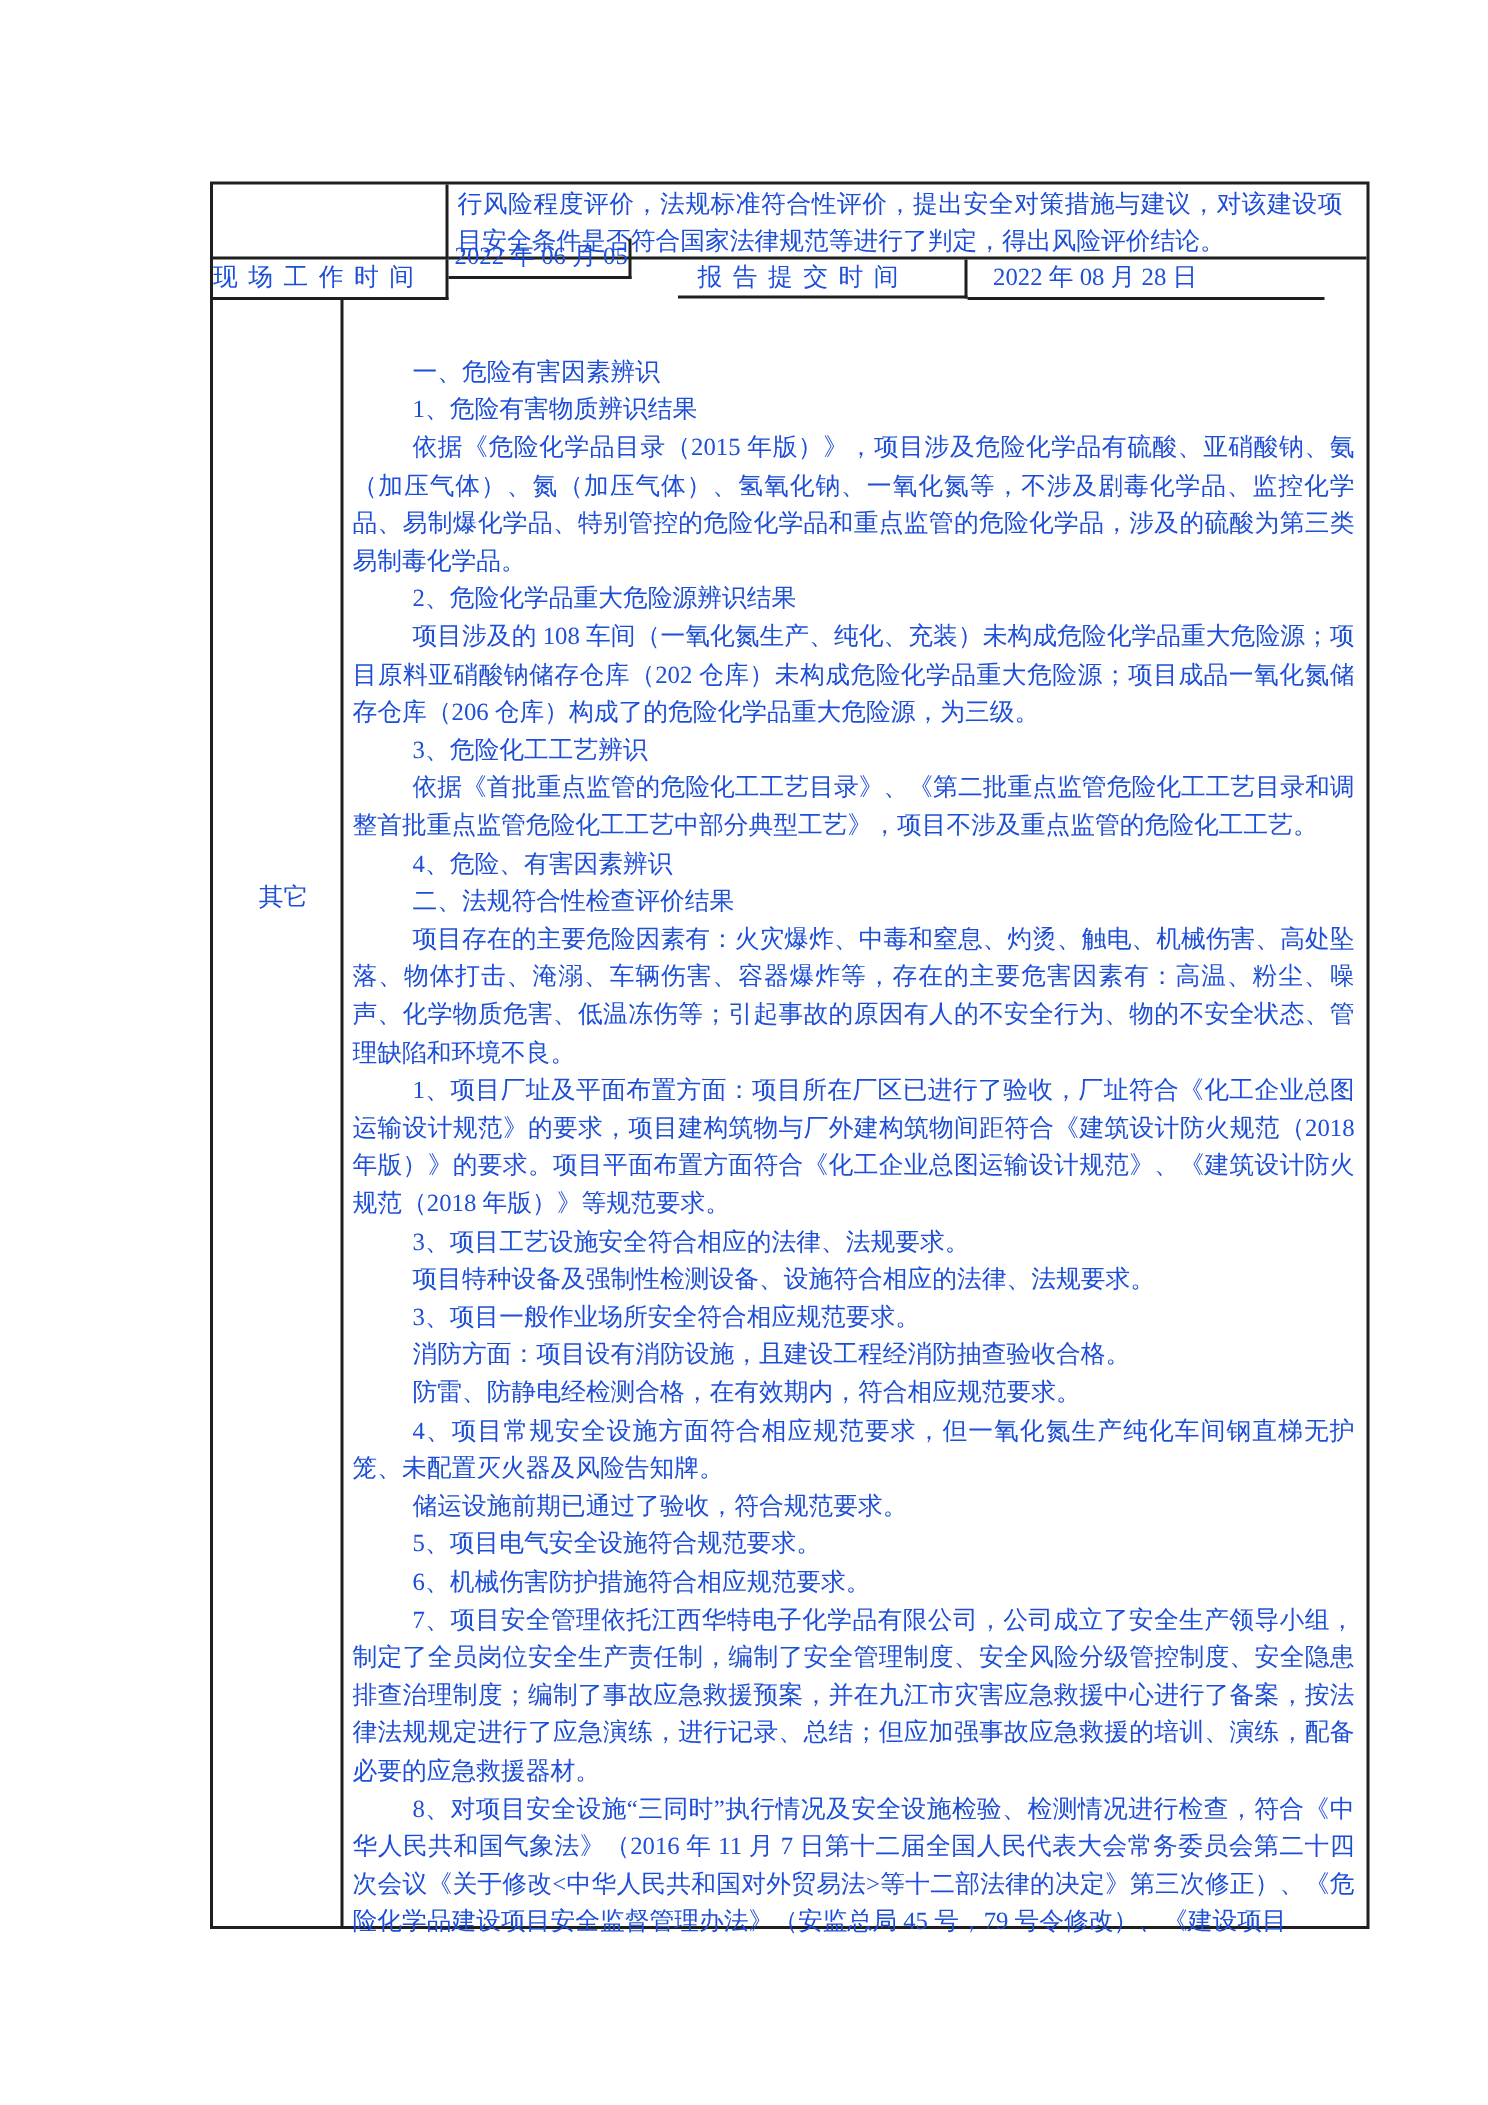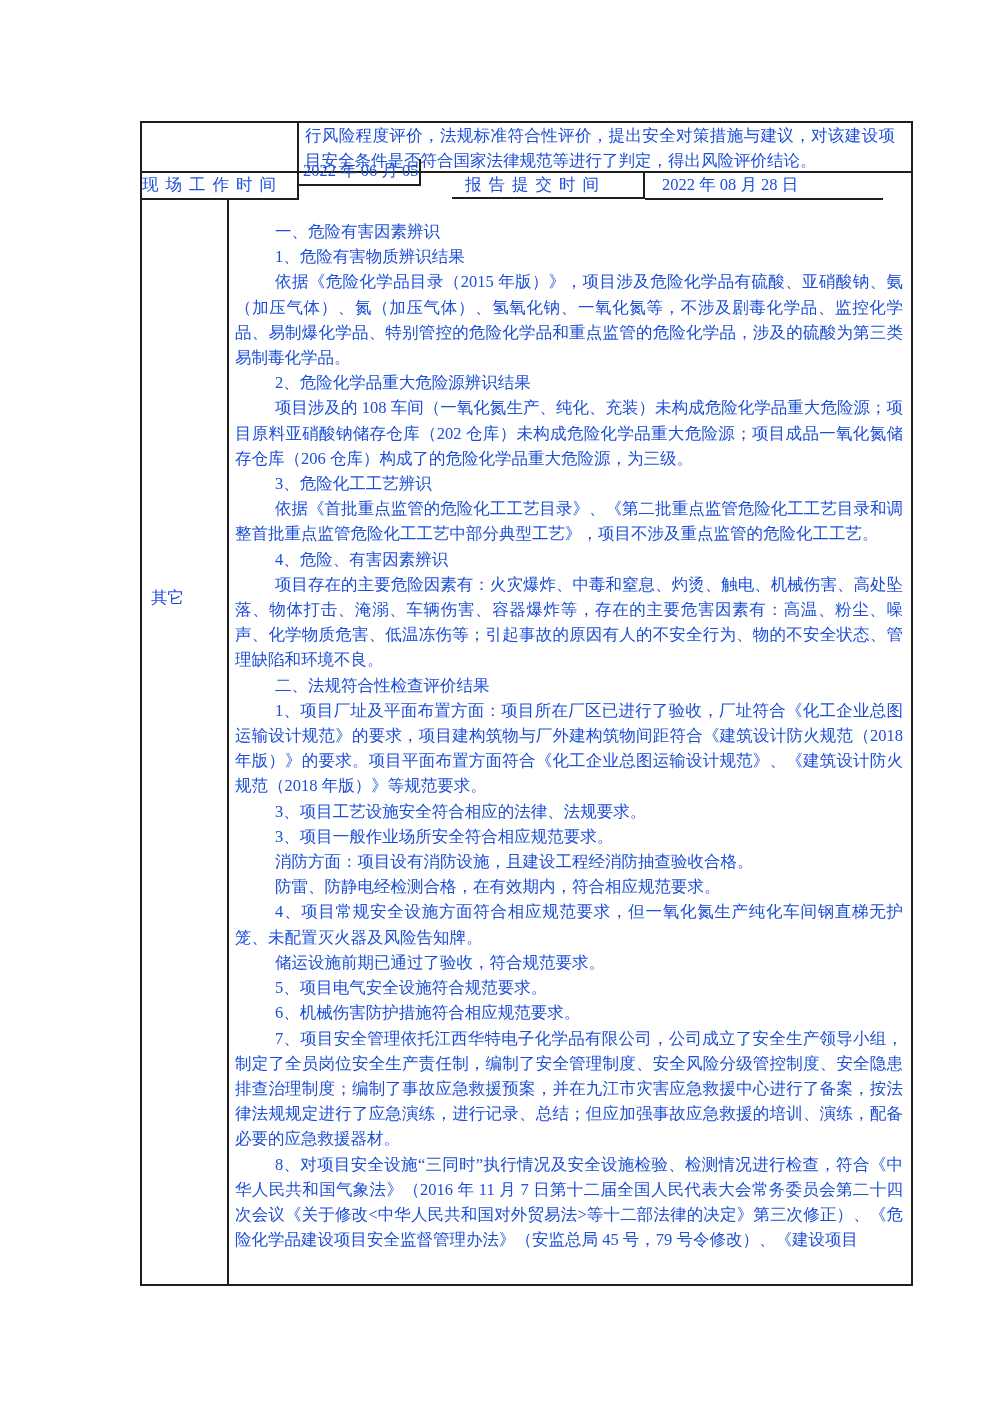--- a/index.html
+++ b/index.html
@@ -47,23 +47,24 @@
   
   .r2a { left: 0;   top: 50px; width: 157px; height: 27px; padding-left: 0;  letter-spacing: 7px; line-height: 24px; }
   .r2b { left: 157px; top: 36px; width: 122px; height: 27px; padding-left: 4px;  line-height: 24px; }
   .r2c { left: 310px; top: 50px; width: 193px; height: 26px; padding-left: 13px; letter-spacing: 7px; line-height: 24px; }
   .r2d { left: 503px; top: 50px; width: 238px; height: 27px; padding-left: 17px; line-height: 24px; }
 
   
   .r3a {
     left: 0; top: 77px; width: 87px; height: 1084px;
     padding: 385px 0 4px 9px;
+    text-align: center;
   }
   .r3b {
-    left: 87px; top: 79px; width: 682px; height: 1084px;
+    left: 87px; top: 95px; width: 682px; height: 1084px;
     padding: 17px 8px 0 6px;
   }
   .r3b p.para {
     margin: 0;
     text-align: justify;
     text-indent: 40px;
   }
 </style>
 </head>
 <body>
@@ -95,28 +96,29 @@
         <p class="para">2、危险化学品重大危险源辨识结果</p>
 
         <p class="para">项目涉及的 108 车间（一氧化氮生产、纯化、充装）未构成危险化学品重大危险源；项目原料亚硝酸钠储存仓库（202 仓库）未构成危险化学品重大危险源；项目成品一氧化氮储存仓库（206 仓库）构成了的危险化学品重大危险源，为三级。</p>
 
         <p class="para">3、危险化工工艺辨识</p>
 
         <p class="para">依据《首批重点监管的危险化工工艺目录》、《第二批重点监管危险化工工艺目录和调整首批重点监管危险化工工艺中部分典型工艺》，项目不涉及重点监管的危险化工工艺。</p>
 
         <p class="para">4、危险、有害因素辨识</p>
 
+        <p class="para">二、法规符合性检查评价结果</p>
+
         <p class="para">项目存在的主要危险因素有：火灾爆炸、中毒和窒息、灼烫、触电、机械伤害、高处坠落、物体打击、淹溺、车辆伤害、容器爆炸等，存在的主要危害因素有：高温、粉尘、噪声、化学物质危害、低温冻伤等；引起事故的原因有人的不安全行为、物的不安全状态、管理缺陷和环境不良。</p>
-
-        <p class="para">二、法规符合性检查评价结果</p>
 
         <p class="para">1、项目厂址及平面布置方面：项目所在厂区已进行了验收，厂址符合《化工企业总图运输设计规范》的要求，项目建构筑物与厂外建构筑物间距符合《建筑设计防火规范（2018 年版）》的要求。项目平面布置方面符合《化工企业总图运输设计规范》、《建筑设计防火规范（2018 年版）》等规范要求。</p>
 
         <p class="para">3、项目工艺设施安全符合相应的法律、法规要求。</p>
 
+        <p class="para">项目特种设备及强制性检测设备、设施符合相应的法律、法规要求。</p>
 
         <p class="para">3、项目一般作业场所安全符合相应规范要求。</p>
 
         <p class="para">消防方面：项目设有消防设施，且建设工程经消防抽查验收合格。</p>
 
         <p class="para">防雷、防静电经检测合格，在有效期内，符合相应规范要求。</p>
 
         <p class="para">4、项目常规安全设施方面符合相应规范要求，但一氧化氮生产纯化车间钢直梯无护笼、未配置灭火器及风险告知牌。</p>
 
         <p class="para">储运设施前期已通过了验收，符合规范要求。</p>

